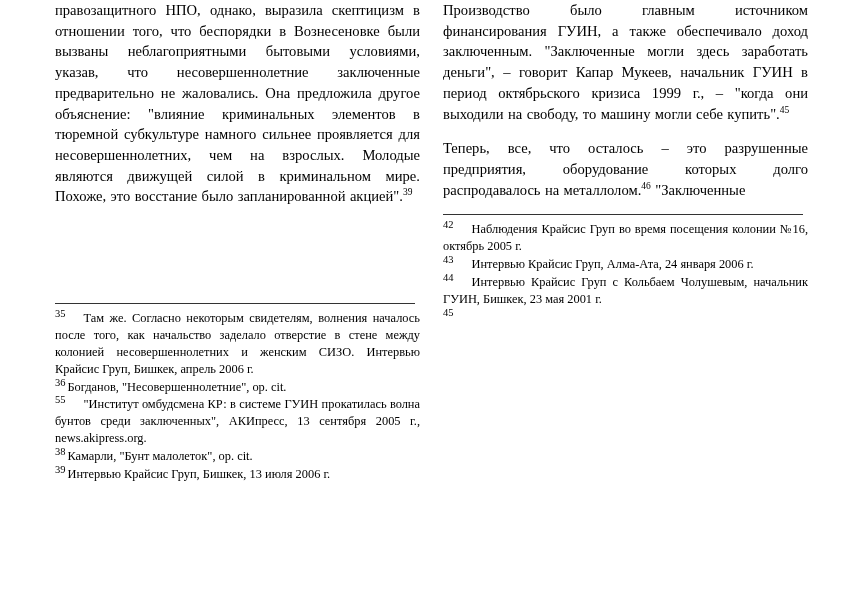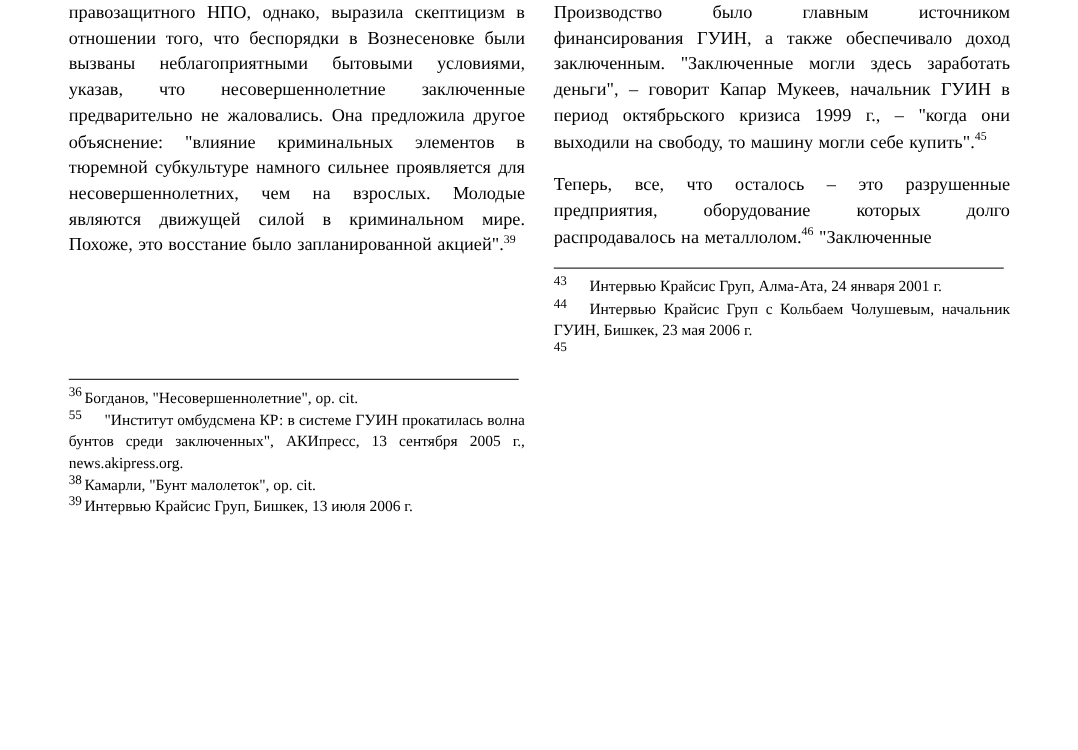--- a/index.html
+++ b/index.html
@@ -82,34 +82,36 @@
 <body>
 
 <div class="page">
 
   <div class="col col-left">
     <p class="body-par spaced"><span>правозащитного НПО, однако, выразила скептицизм в отношении того, что беспорядки в Вознесеновке были вызваны неблагоприятными бытовыми условиями, указав, что несовершеннолетние заключенные предварительно не жаловались. Она предложила другое объяснение: "влияние криминальных элементов в тюремной субкультуре намного сильнее проявляется для несовершеннолетних, чем на взрослых. Молодые являются движущей силой в криминальном мире. Похоже, это восстание было запланированной акцией".</span><span class="sup">39</span></p>
 
     <hr class="rule rule-left">
 
     <div class="notes">
+      <p class="note"><span class="num">35</span><span class="note-tab"></span><span>Там же. Согласно некоторым свидетелям, волнения началось после того, как начальство заделало отверстие в стене между колонией несовершеннолетних и женским СИЗО. Интервью Крайсис Груп, Бишкек, апрель 2006 г.</span></p>
       <p class="note"><span class="num">36</span><span>Богданов, "Несовершеннолетние", op. cit.</span></p>
       <p class="note"><span class="num">55</span><span class="note-tab"></span><span>"Институт омбудсмена КР: в системе ГУИН прокатилась волна бунтов среди заключенных", АКИпресс, 13 сентября 2005 г., news.akipress.org.</span></p>
       <p class="note"><span class="num">38</span><span>Камарли, "Бунт малолеток", op. cit.</span></p>
       <p class="note"><span class="num">39</span><span>Интервью Крайсис Груп, Бишкек, 13 июля 2006 г.</span></p>
     </div>
   </div>
 
   <div class="col col-right">
     <p class="body-par spaced"><span>Производство было главным источником финансирования ГУИН, а также обеспечивало доход заключенным. "Заключенные могли здесь заработать деньги", – говорит Капар Мукеев, начальник ГУИН в период октябрьского кризиса 1999 г., – "когда они выходили на свободу, то машину могли себе купить".</span><span class="sup">45</span></p>
 
     <p class="body-par spaced gap-par"><span>Теперь, все, что осталось – это разрушенные предприятия, оборудование которых долго распродавалось на металлолом.</span><span class="sup">46</span> <span>"Заключенные</span></p>
 
     <hr class="rule rule-right">
 
     <div class="notes">
-      <p class="note"><span class="num">43</span><span class="note-tab"></span><span>Интервью Крайсис Груп, Алма-Ата, 24 января 2001 г.</span></p>
-      <p class="note"><span class="num">44</span><span class="note-tab"></span><span>Интервью Крайсис Груп с Кольбаем Чолушевым, начальник ГУИН, Бишкек, 23 мая 2006 г.</span></p>
+      <p class="note"><span class="num">42</span><span class="note-tab"></span><span>Наблюдения Крайсис Груп во время посещения колонии №16, октябрь 2005 г.</span></p>
+      <p class="note"><span class="num">43</span><span class="note-tab"></span><span>Интервью Крайсис Груп, Алма-Ата, 24 января 2006 г.</span></p>
+      <p class="note"><span class="num">44</span><span class="note-tab"></span><span>Интервью Крайсис Груп с Кольбаем Чолушевым, начальник ГУИН, Бишкек, 23 мая 2001 г.</span></p>
       <p class="note"><span class="num">45</span><span class="note-tab"></span><span></span><span class="highlight underline-red"></span><span></span></p>
     </div>
   </div>
 
 </div>
 
 </body></html>

